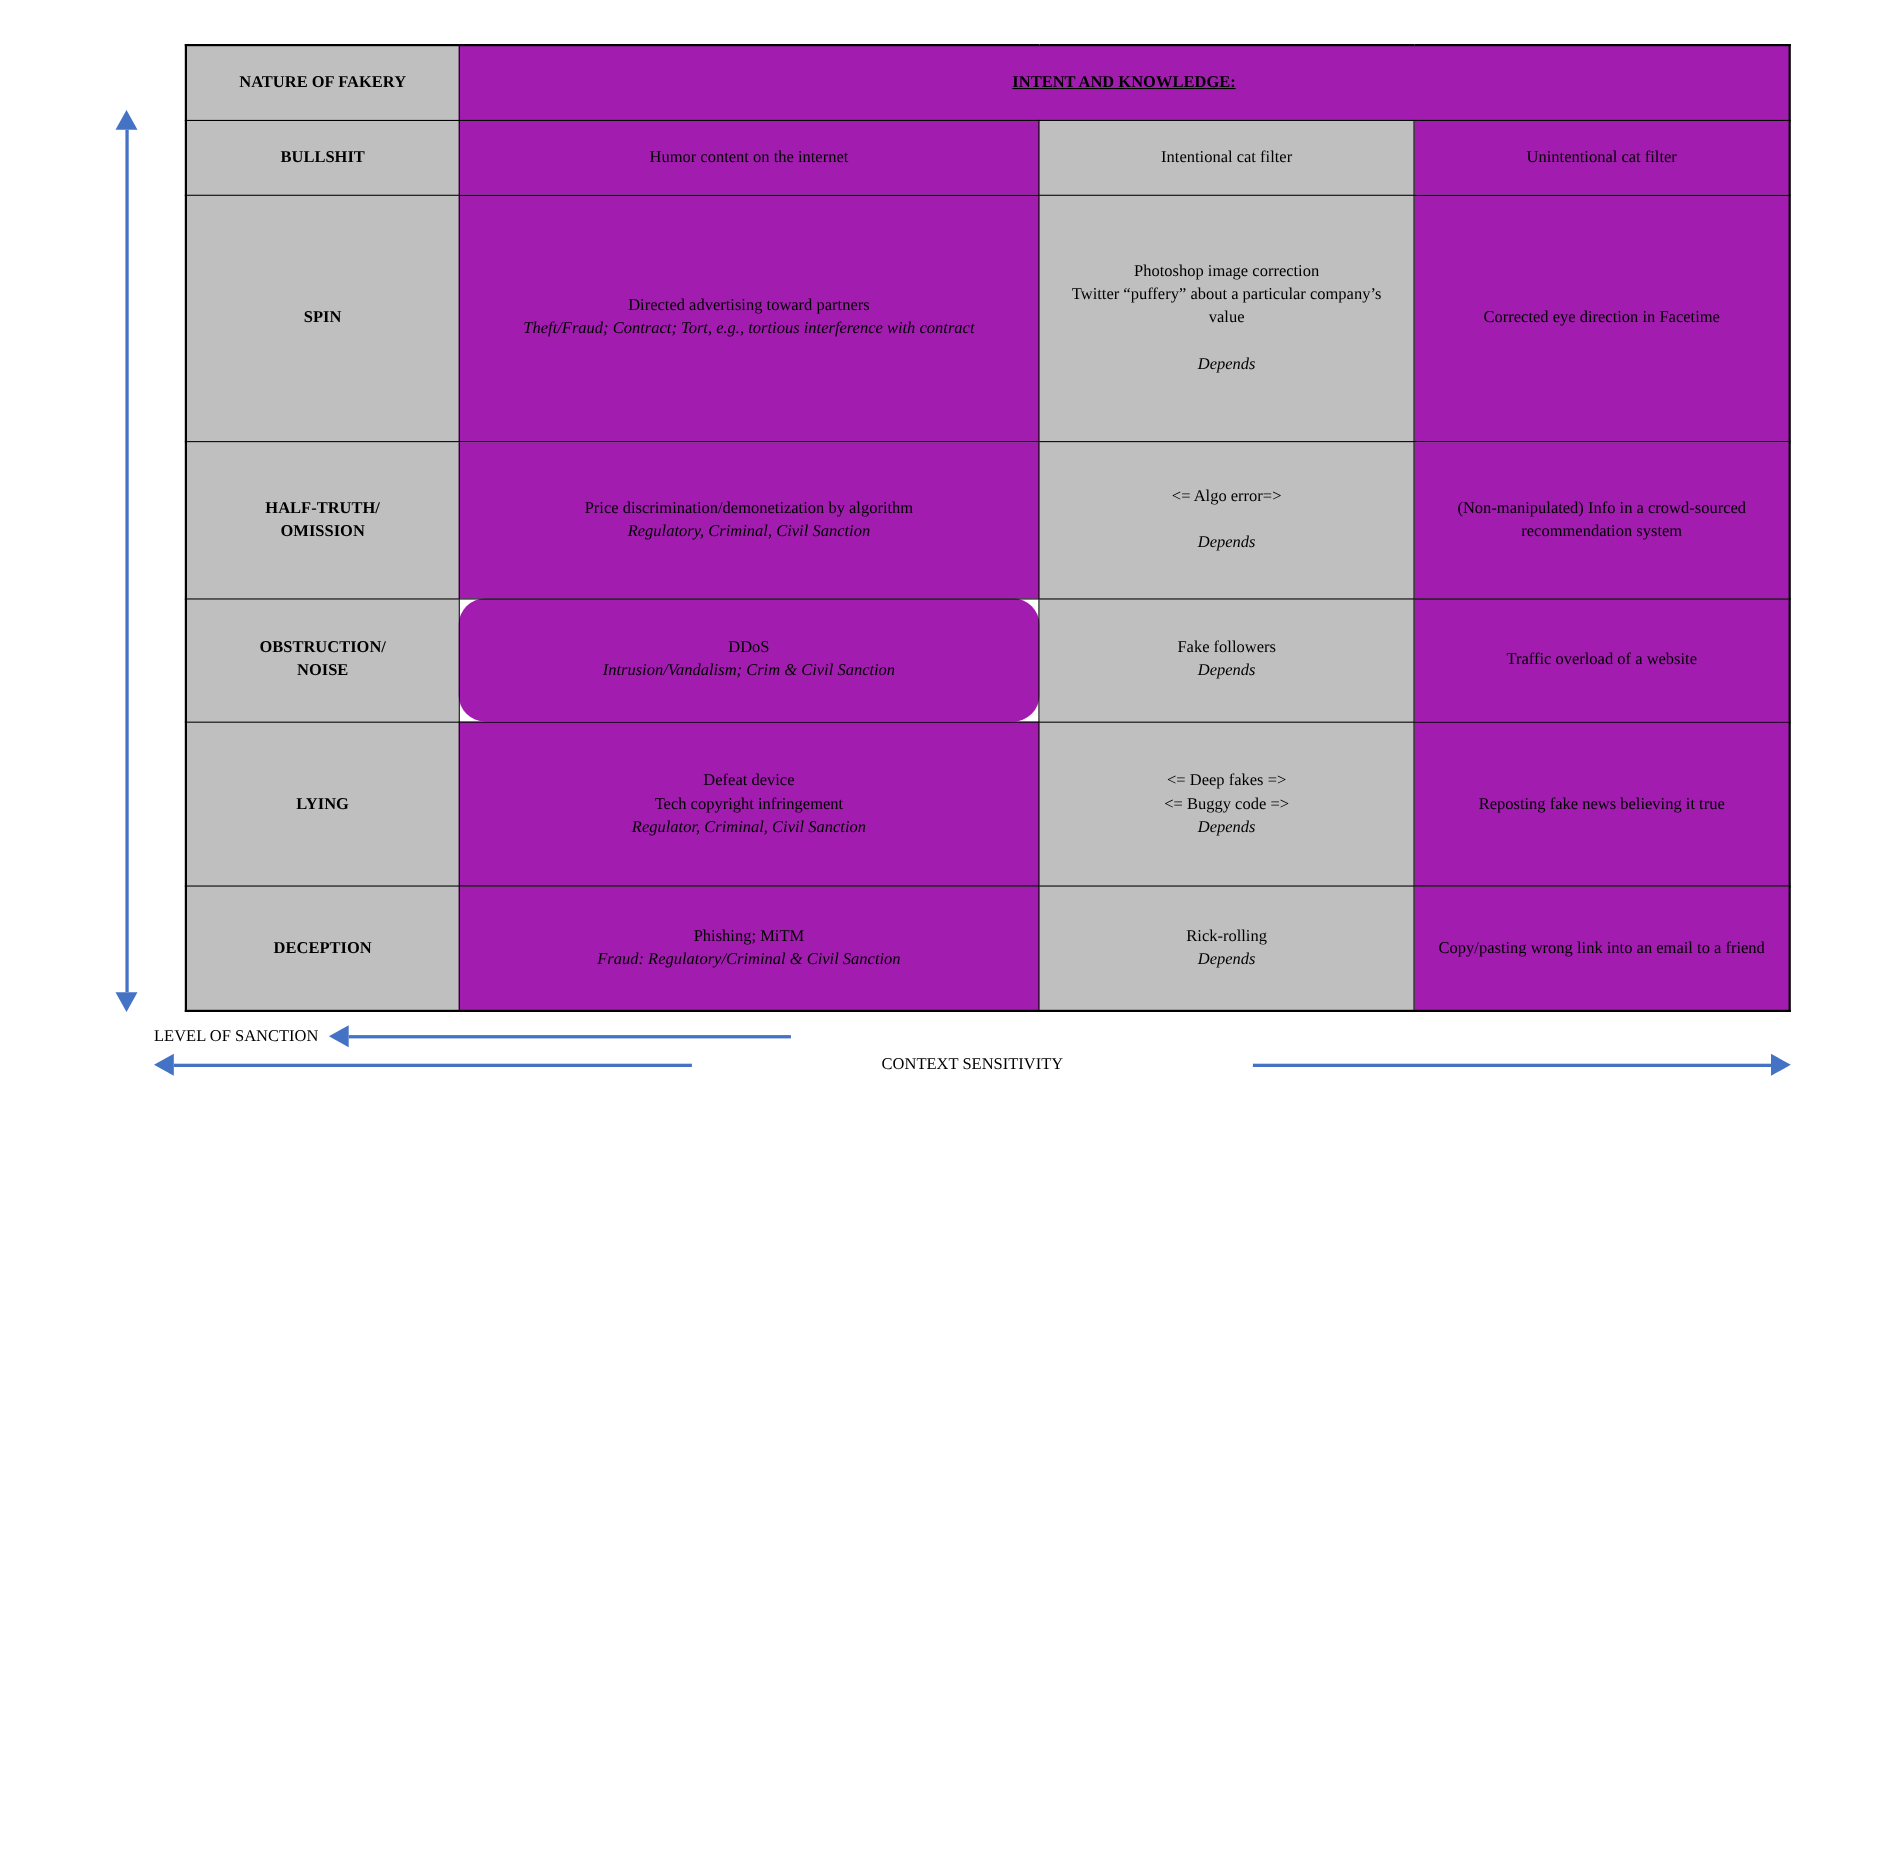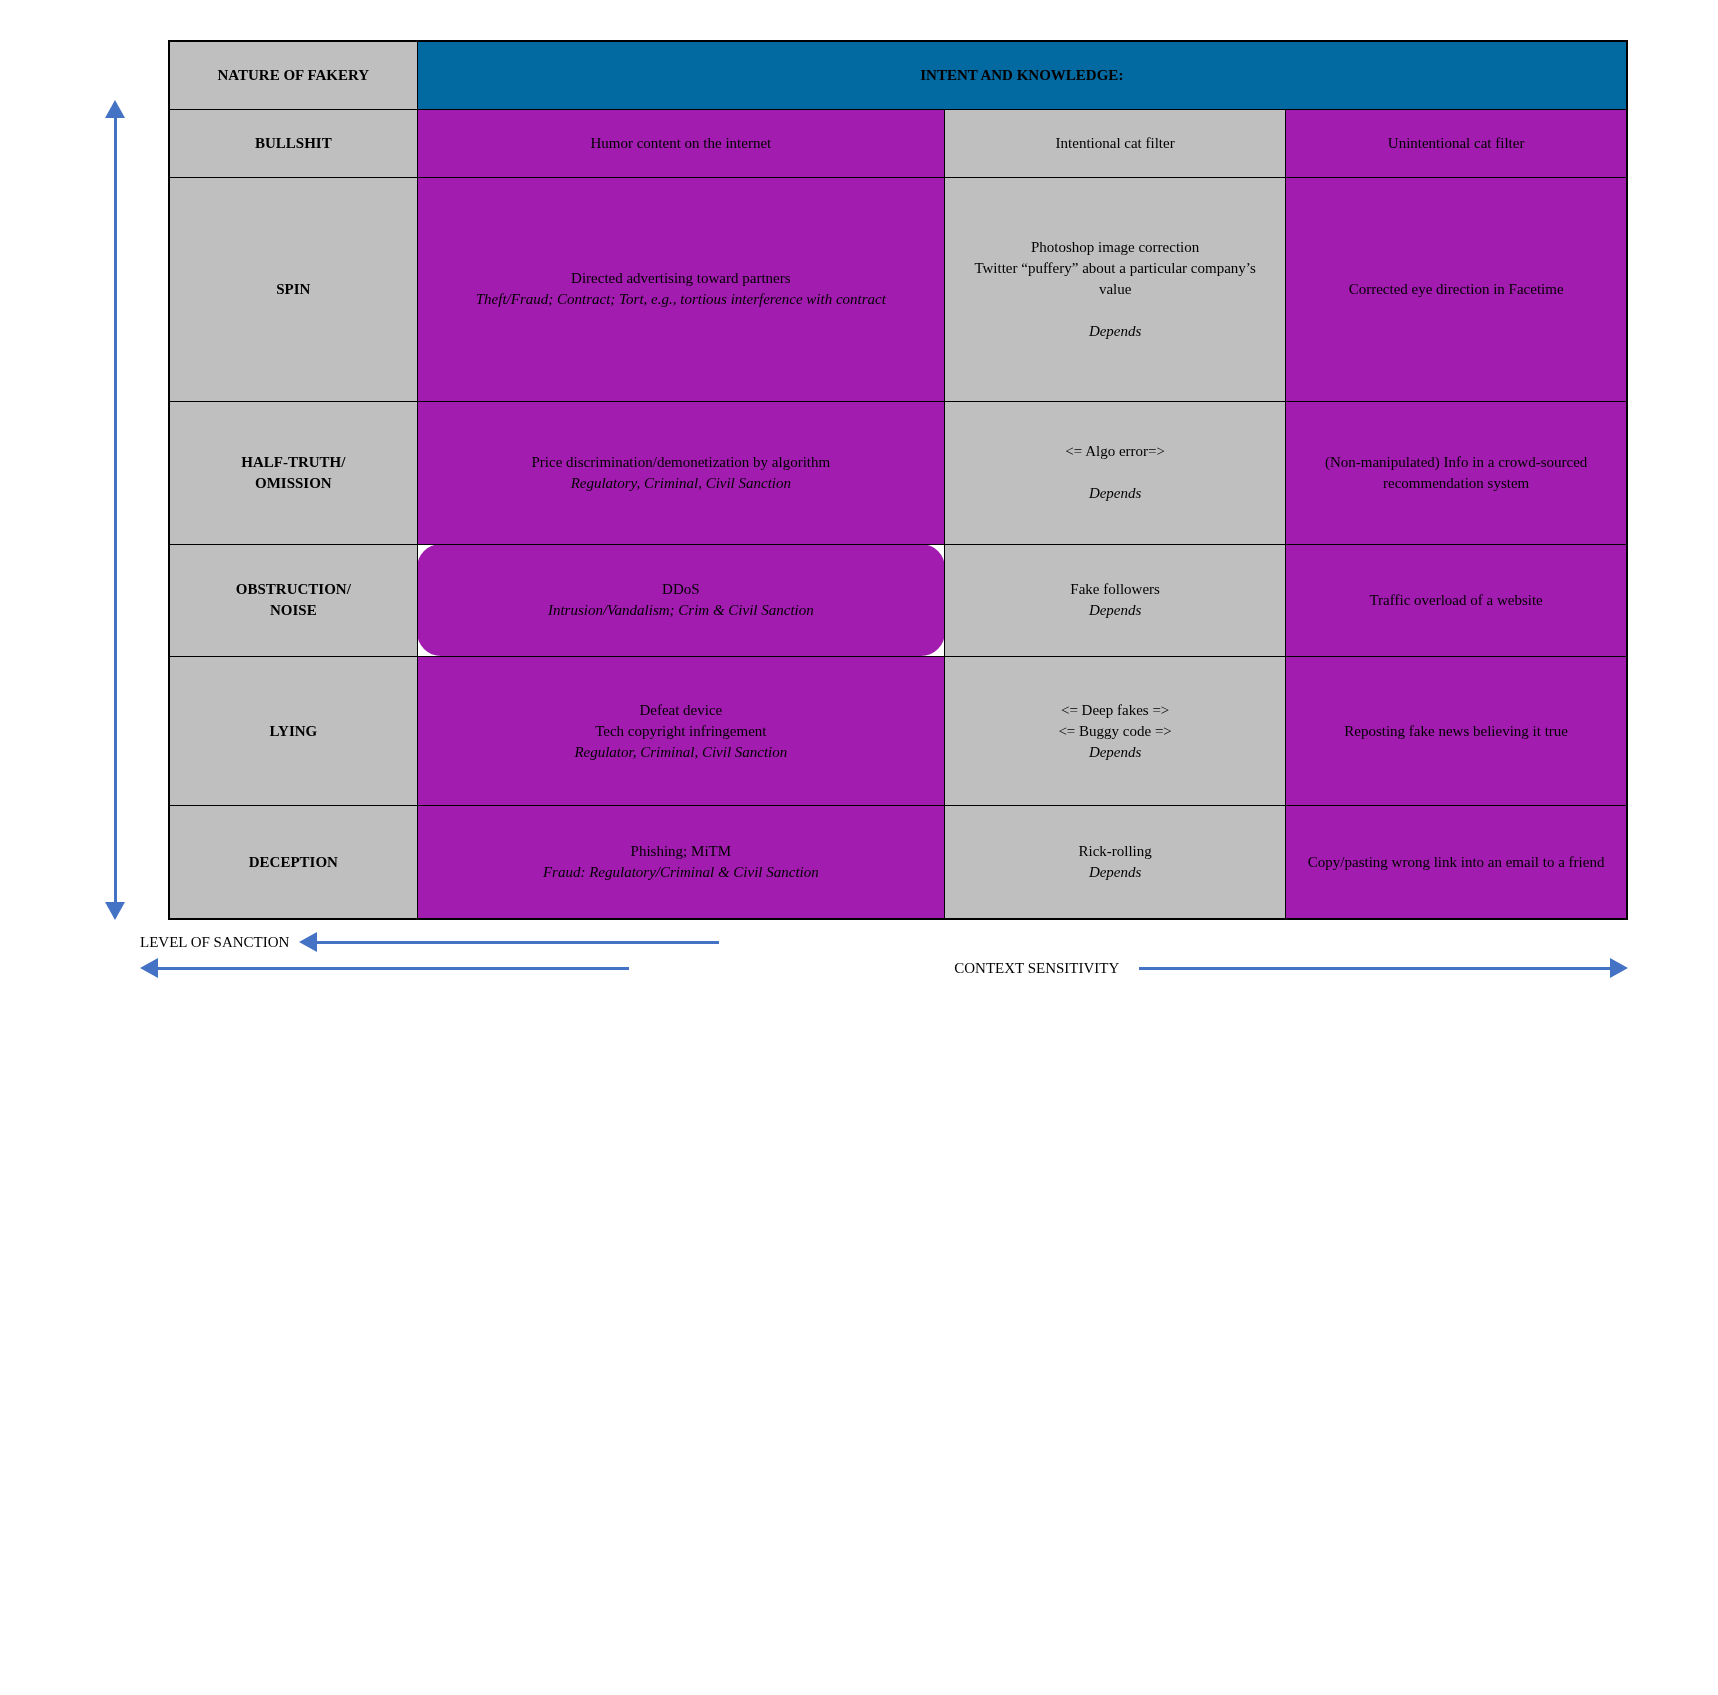--- a/index.html
+++ b/index.html
@@ -80,22 +80,23 @@
       line-height: 1.4;
     }
     .nature-col {
       background: #bfbfbf;
       font-weight: bold;
       width: 160px;
     }
     .intent-header {
       text-align: left;
       font-weight: bold;
+      text-decoration: underline;
       font-size: 16px;
-      background: #0369a1;
+      background: #a21caf;
       padding: 10px 20px;
     }
     .shaded {
       background: #bfbfbf;
     }
     .white-cell {
       background: #a21caf;
     }
     .italic {
       font-style: italic;
@@ -128,21 +129,21 @@
     .arrow-head-right {
       width: 0;
       height: 0;
       border-top: 10px solid transparent;
       border-bottom: 10px solid transparent;
       border-left: 18px solid #4472C4;
     }
     .context-text {
       font-family: 'Times New Roman', Times, serif;
       font-size: 15px;
-      text-align: right;
+      text-align: center;
       flex: 1;
     }
     .full-width-double-arrow {
       display: flex;
       align-items: center;
       width: 100%;
     }
     .bottom-arrows-container {
       width: 100%;
       padding-left: 0;

